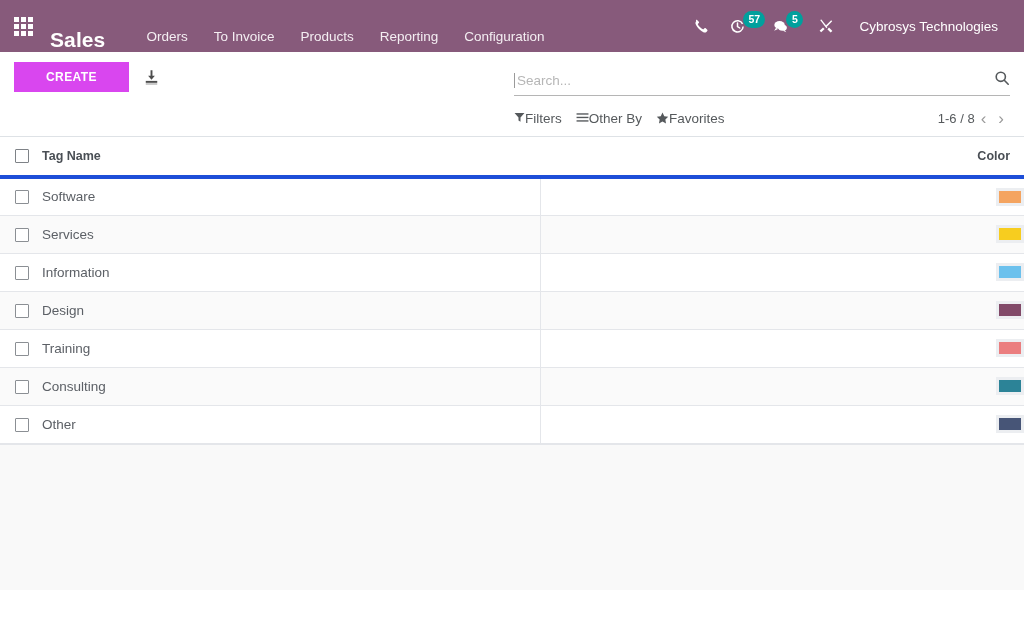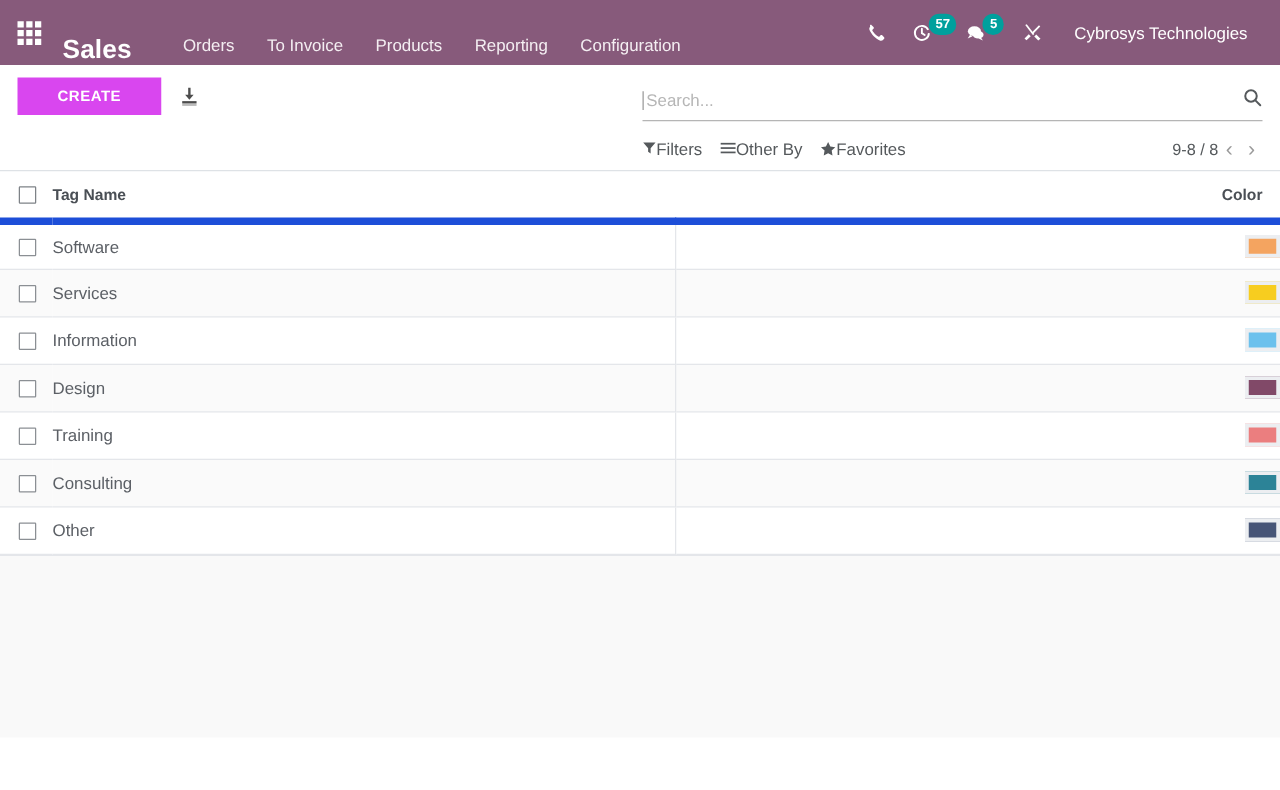--- a/index.html
+++ b/index.html
@@ -222,21 +222,21 @@
   }
   table.o-list th, table.o-list td {
     padding: 0;
     vertical-align: middle;
   }
   .col-check { width: 42px; }
   .col-name  { width: 498px; }
   .col-mid   { width: 412px; }
   .col-color { width: 72px; }
 
-  thead tr { height: 40px; border-bottom: 6px solid #1d4ed8; }
+  thead tr { height: 40px; border-bottom: 4px solid #1d4ed8; }
   thead th {
     font-size: 12.5px;
     font-weight: bold;
     color: #4a4f55;
     text-align: left;
     background: #ffffff;
   }
   thead th.th-color { text-align: right; padding-right: 14px; }
 
   tbody tr { height: 38px; border-bottom: 1px solid #e4e6ea; }
@@ -392,21 +392,21 @@
         <div class="filter-btn">
           <span class="fglyph">
             <svg width="13" height="12" viewBox="0 0 14 13" fill="#55595c" aria-hidden="true">
               <path d="M7 0.6l1.9 3.9 4.3.6-3.1 3 .7 4.3L7 10.4 3.2 12.4l.7-4.3-3.1-3 4.3-.6z"></path>
             </svg>
           </span>
           <span>Favorites</span>
         </div>
 
         <div class="pager">
-          <span class="pager-count">9-8 / 8</span>
+          <span class="pager-count">1-6 / 8</span>
           <span class="pager-btn">‹</span>
           <span class="pager-btn">›</span>
         </div>
 
       </div>
     </div>
 
   </div>
 </div>
 

